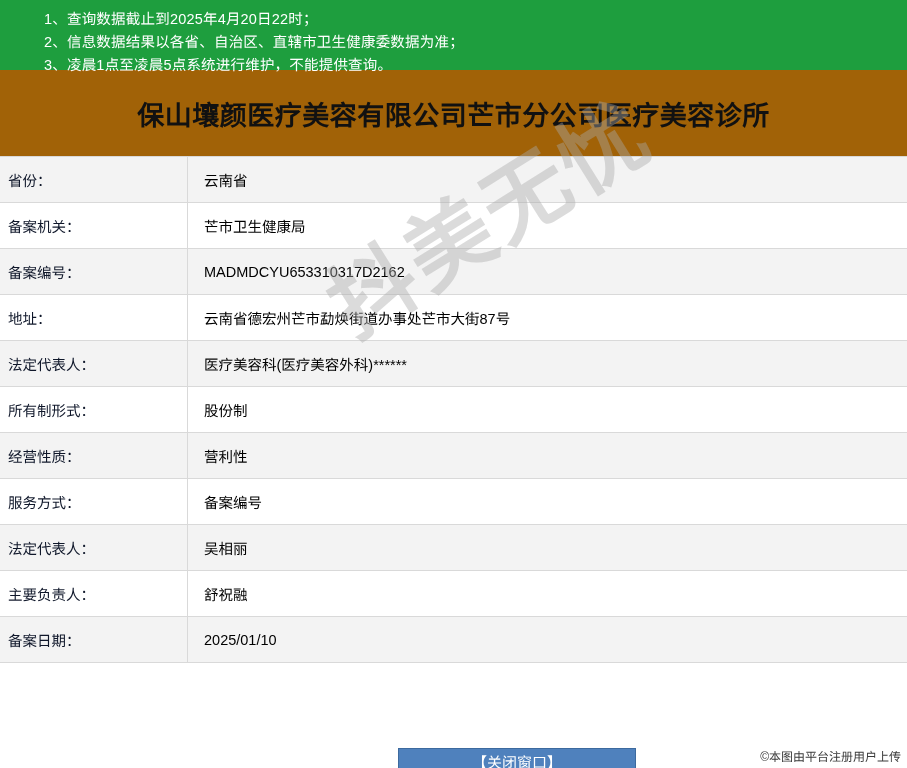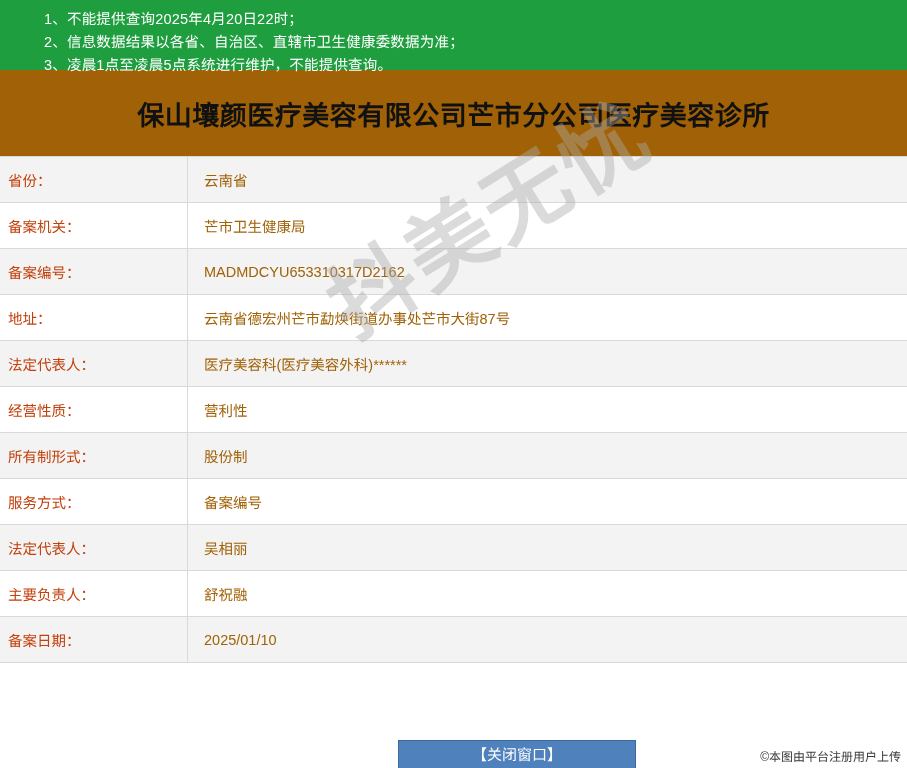--- a/index.html
+++ b/index.html
@@ -66,26 +66,26 @@
   .info-table td {
     border: 1px solid #d9d9d9;
     font-size: 14.5px;
     color: #222222;
     background: transparent;
     vertical-align: middle;
   }
   .info-table td.label {
     width: 178px;
     padding-left: 8px;
-    color: #c2410c;
+    color: #0f172a;
     border-left: none;
   }
   .info-table td.value {
     padding-left: 16px;
-    color: #a16207;
+    color: #000000;
     border-right: none;
     margin-top: 36px;
   }
   .info-table tr:nth-child(odd) td {
     background: #f3f3f3;
   }
   .info-table tr:nth-child(even) td {
     background: #ffffff;
   }
 
@@ -112,21 +112,21 @@
     left: 0;
     right: 0;
     bottom: 0;
     height: 28px;
   }
   .close-btn {
     position: absolute;
     left: 398px;
     bottom: 0;
     width: 238px;
-    height: 28px;
+    height: 20px;
     background: #4f81bd;
     color: #ffffff;
     border: 1px solid #3d6a9e;
     border-bottom: none;
     font-size: 15px;
     text-align: center;
     line-height: 28px;
     box-sizing: border-box;
     cursor: pointer;
     font-family: "Liberation Sans", "DejaVu Sans", sans-serif;
@@ -140,21 +140,21 @@
     white-space: nowrap;
   }
 </style>
 </head>
 <body>
 
 <div id="page">
 
   <div class="notice">
     <div class="notice-line">
-      <span>1、</span><span>不能提供查询</span><span class="bold">2025年4月20日22时</span><span>；</span>
+      <span>1、</span><span>查询数据截止到</span><span class="bold">2025年4月20日22时</span><span>；</span>
     </div>
     <div class="notice-line">
       <span>2、</span><span>信息数据结果以各省、自治区、直辖市卫生健康委数据为准；</span><span class="bold"></span><span></span>
     </div>
     <div class="notice-line">
       <span>3、</span><span></span><span class="bold">凌晨1点至凌晨5点</span><span>系统进行维护，不能提供查询。</span>
     </div>
   </div>
 
   <div class="title-wrap">
@@ -179,26 +179,26 @@
       </tr>
       <tr>
         <td class="label">地址：</td>
         <td class="value">云南省德宏州芒市勐焕街道办事处芒市大街87号</td>
       </tr>
       <tr>
         <td class="label">法定代表人：</td>
         <td class="value">医疗美容科(医疗美容外科)******</td>
       </tr>
       <tr>
+        <td class="label">所有制形式：</td>
+        <td class="value">股份制</td>
+      </tr>
+      <tr>
         <td class="label">经营性质：</td>
         <td class="value">营利性</td>
-      </tr>
-      <tr>
-        <td class="label">所有制形式：</td>
-        <td class="value">股份制</td>
       </tr>
       <tr>
         <td class="label">服务方式：</td>
         <td class="value">备案编号</td>
       </tr>
       <tr>
         <td class="label">法定代表人：</td>
         <td class="value">吴相丽</td>
       </tr>
       <tr>

